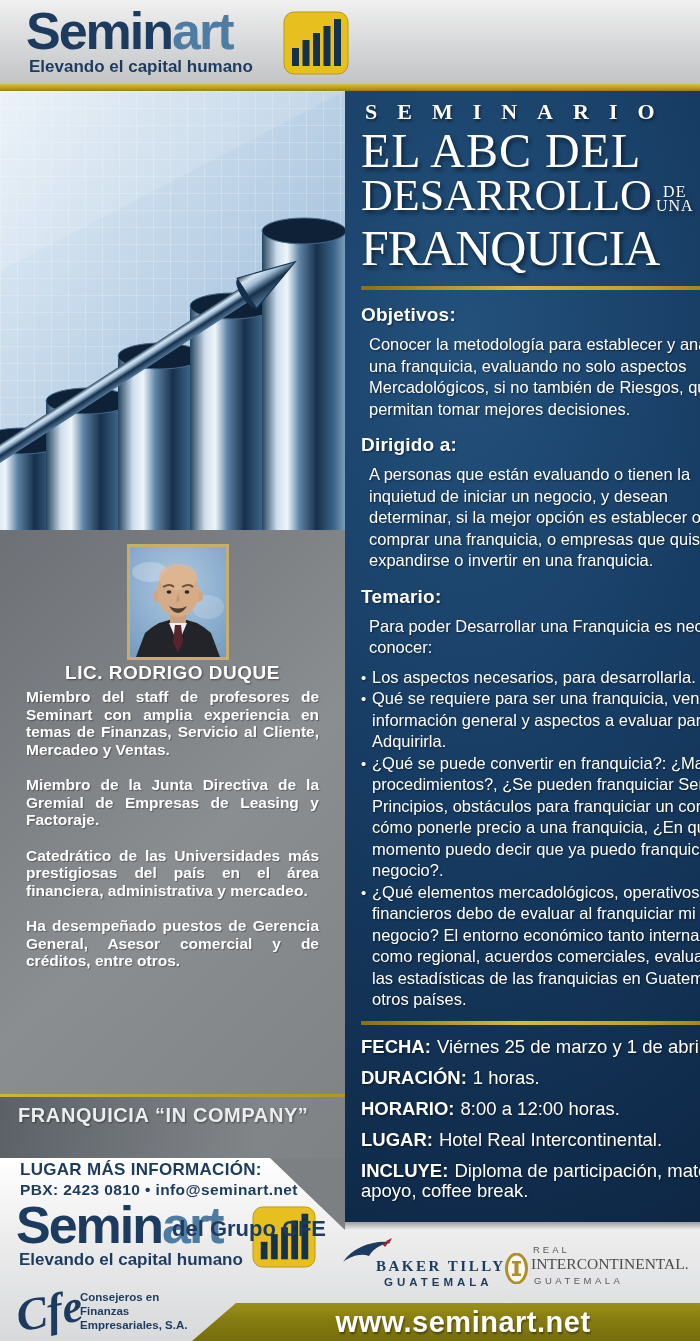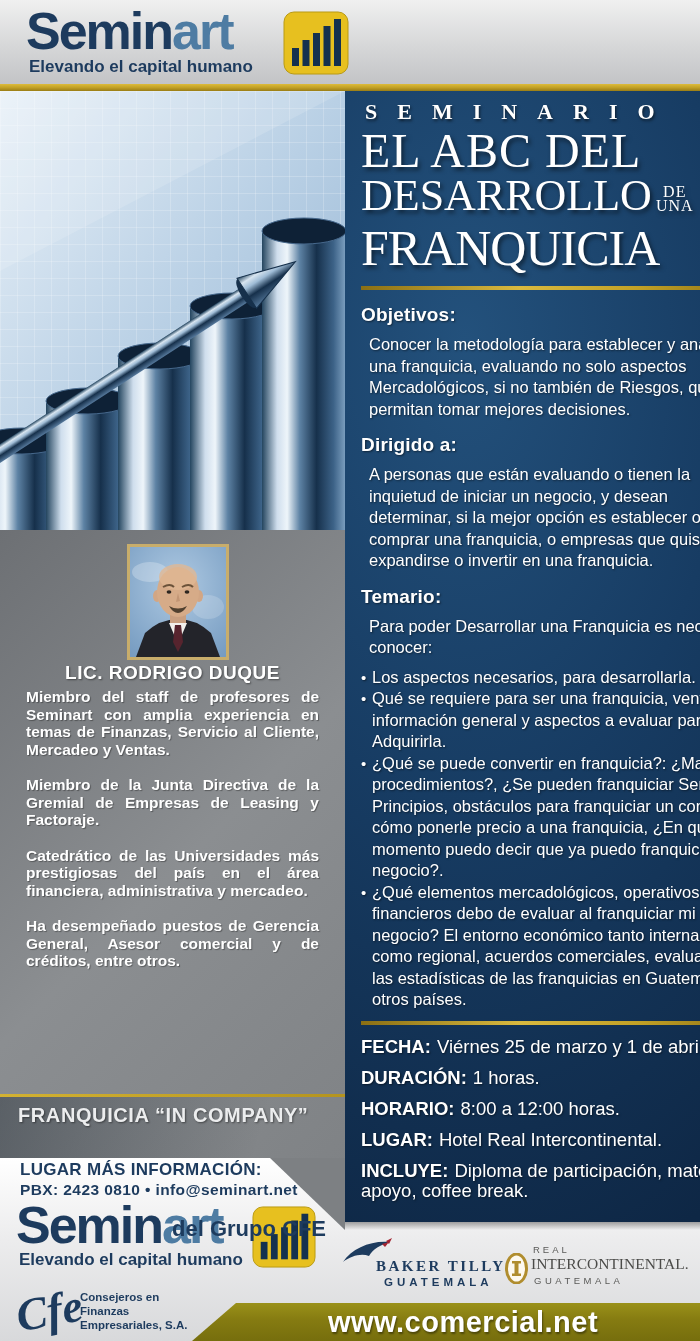--- a/index.html
+++ b/index.html
@@ -316,16 +316,16 @@
         <rect x="19.5" y="29" width="7" height="26" fill="#14314f"></rect>
         <rect x="30" y="22" width="7" height="33" fill="#14314f"></rect>
         <rect x="40.5" y="15" width="7" height="40" fill="#14314f"></rect>
         <rect x="51" y="8" width="7" height="47" fill="#14314f"></rect>
       </svg>
     </div>
   </div>
   <div class="gold-bar"></div>
 
   <div class="webbar">
-    <span>www.comercial.net</span>
+    <span>www.seminart.net</span>
   </div>
 
 </div>
 
 </body></html>

